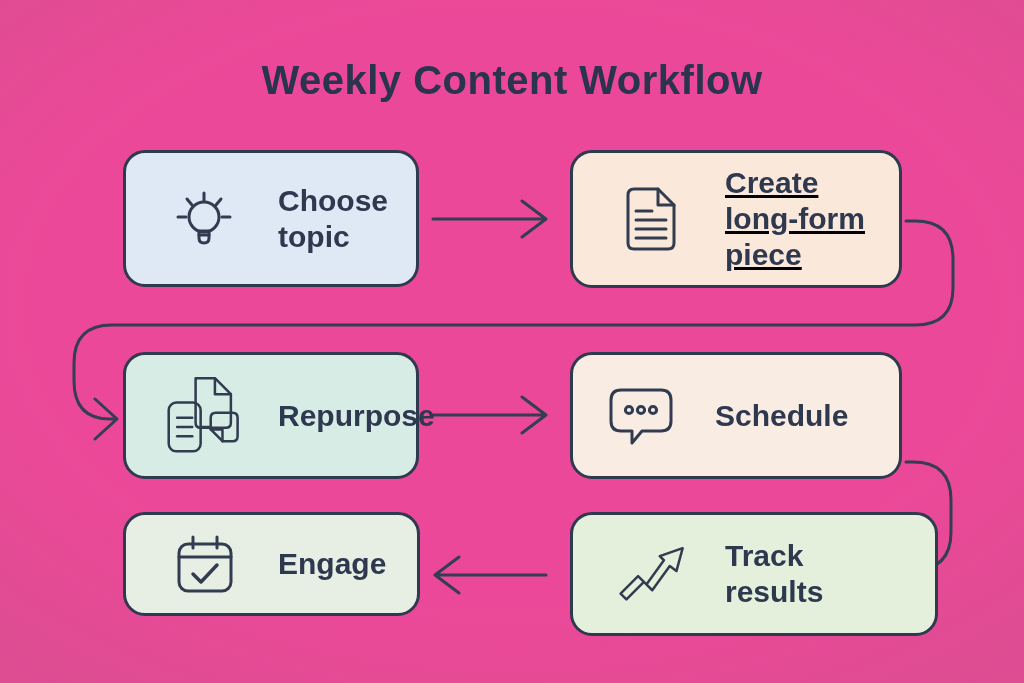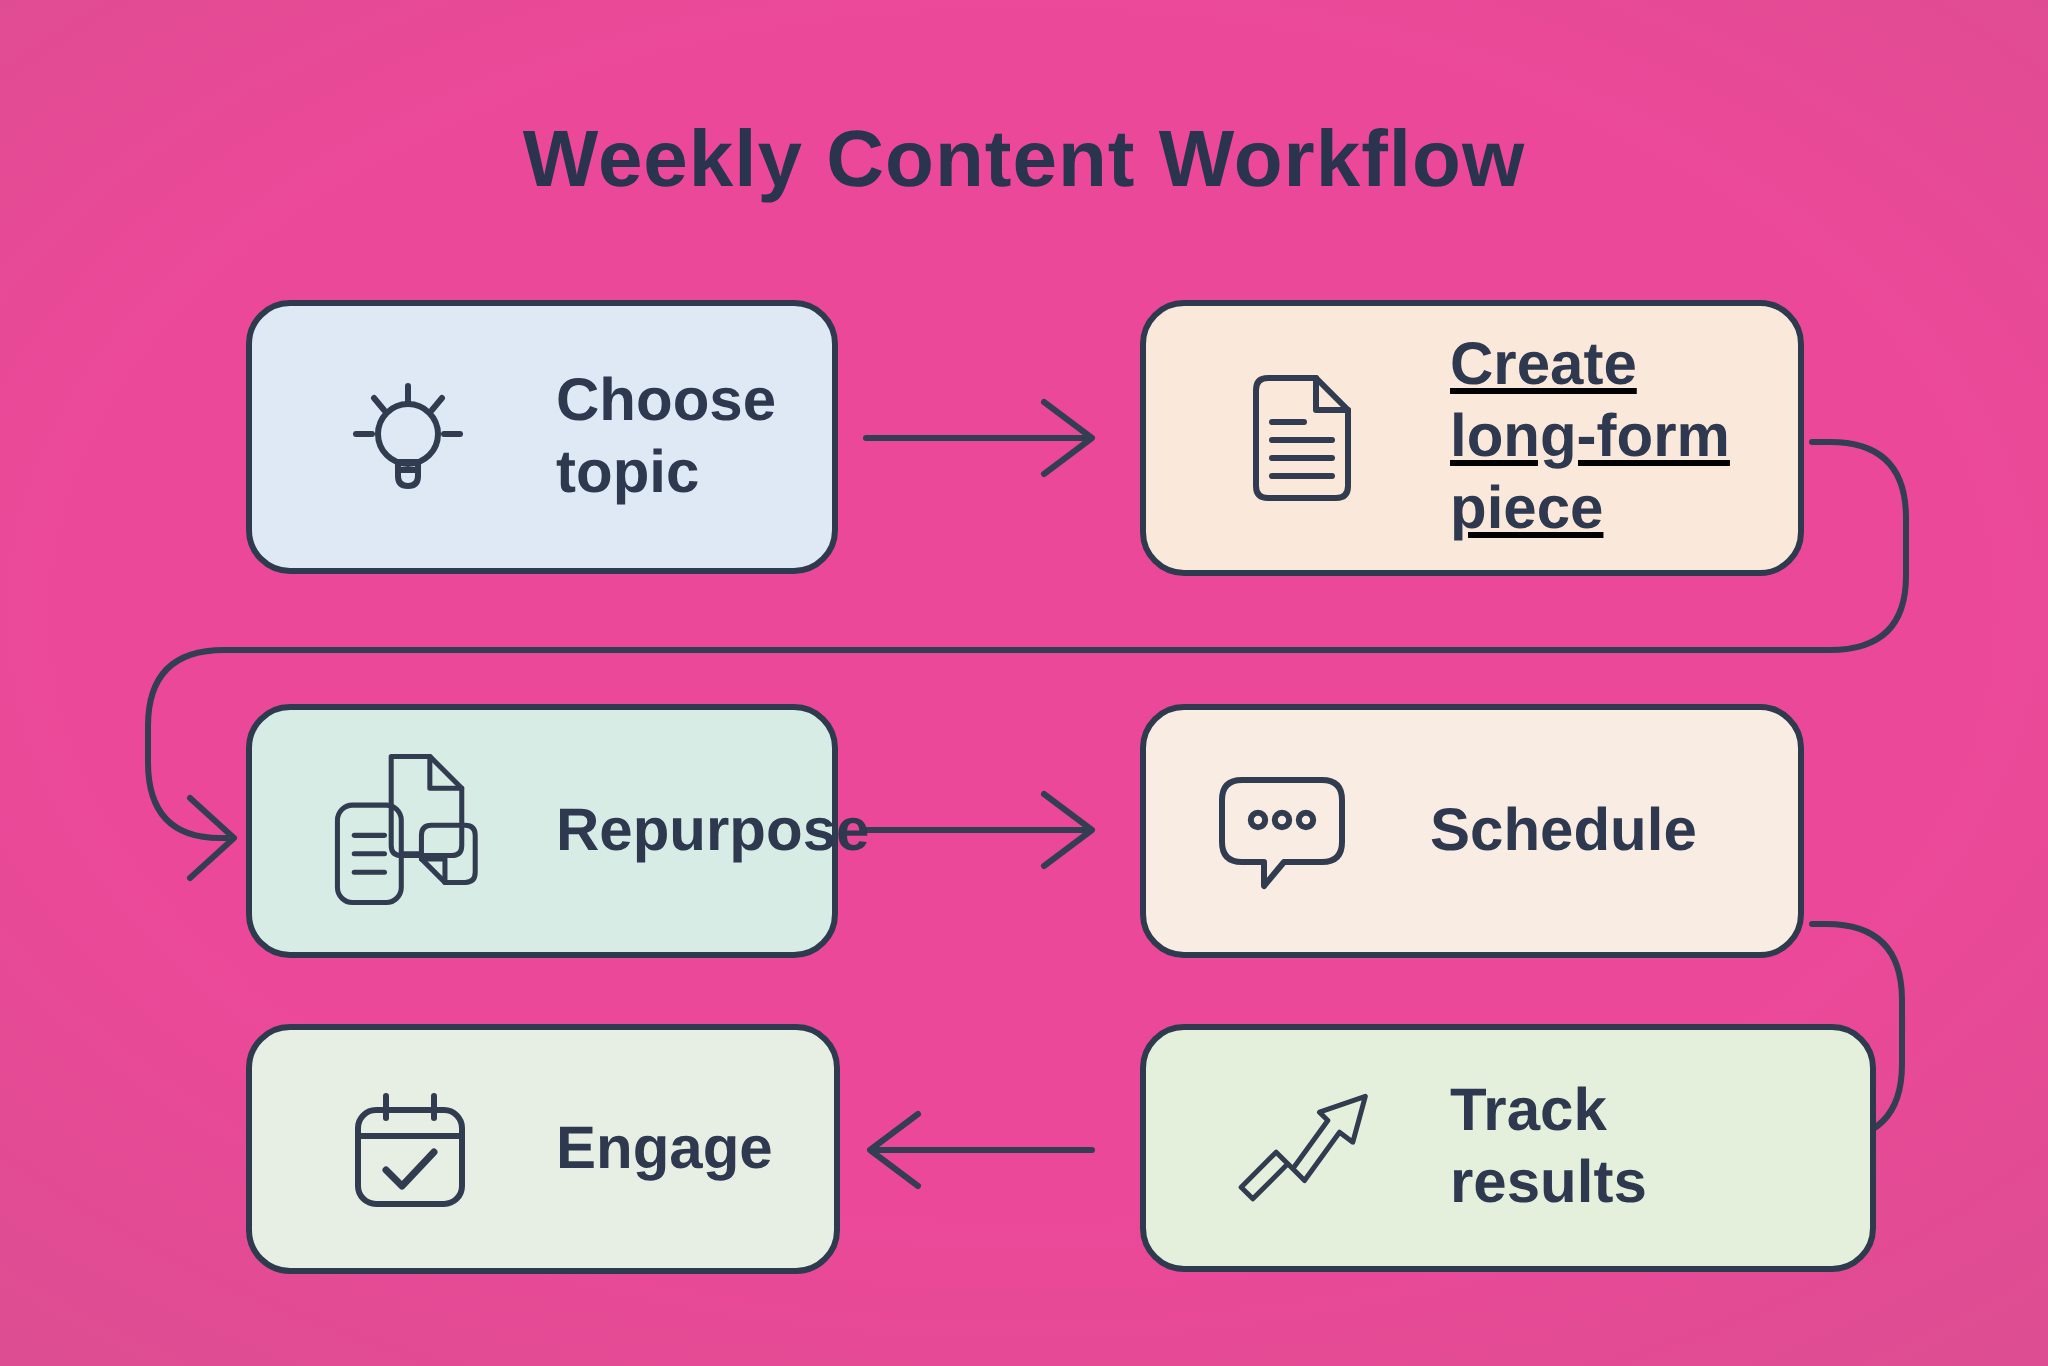--- a/index.html
+++ b/index.html
@@ -33,21 +33,21 @@
   .node .icon{flex:0 0 auto;display:flex;align-items:center;justify-content:center;width:88px;}
   .node .label{
     font-size:30px;font-weight:bold;line-height:1.2;
     color:#2e3950;width:175px;
   }
   .b1{left:123px;top:150px;width:296px;height:137px;}
   .b2{left:570px;top:150px;width:332px;height:138px;}
   .b3{left:123px;top:352px;width:296px;height:127px;}
   .b4{left:570px;top:352px;width:332px;height:127px;padding-left:24px;}
   .b5{left:570px;top:512px;width:368px;height:124px;}
-  .b6{left:123px;top:512px;width:297px;height:125px;}
+  .b6{left:123px;top:512px;width:297px;height:104px;}
   .icon svg{display:block;}
   .icon path,.icon circle,.icon line,.icon polyline,.icon rect{
     stroke:#313c50;stroke-width:3;stroke-linecap:round;stroke-linejoin:round;fill:none;
   }
 </style>
 </head>
 <body>
 
 <div class="page">
   <div class="vignette"></div>

